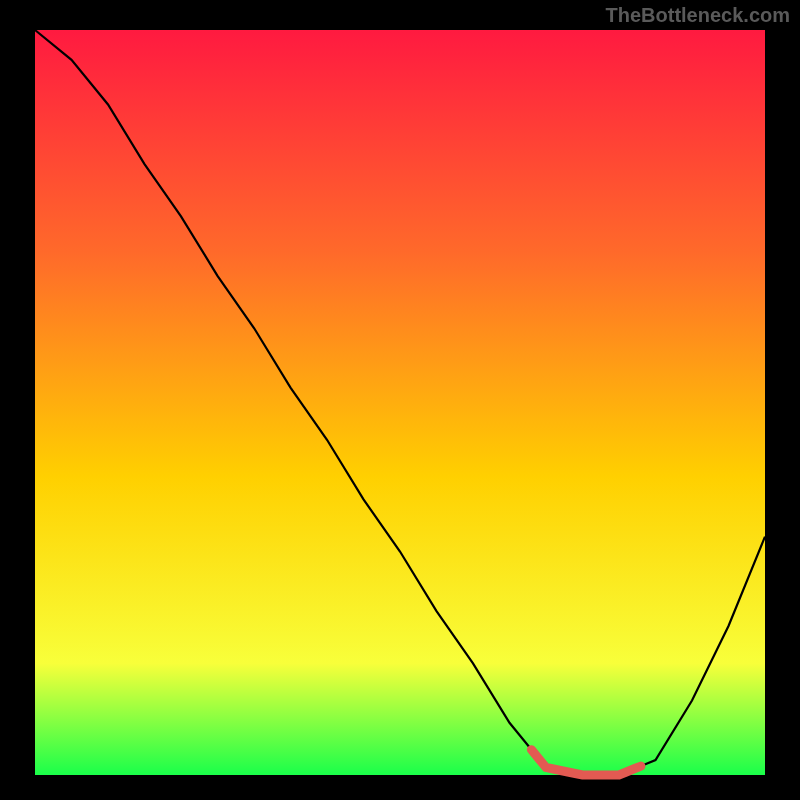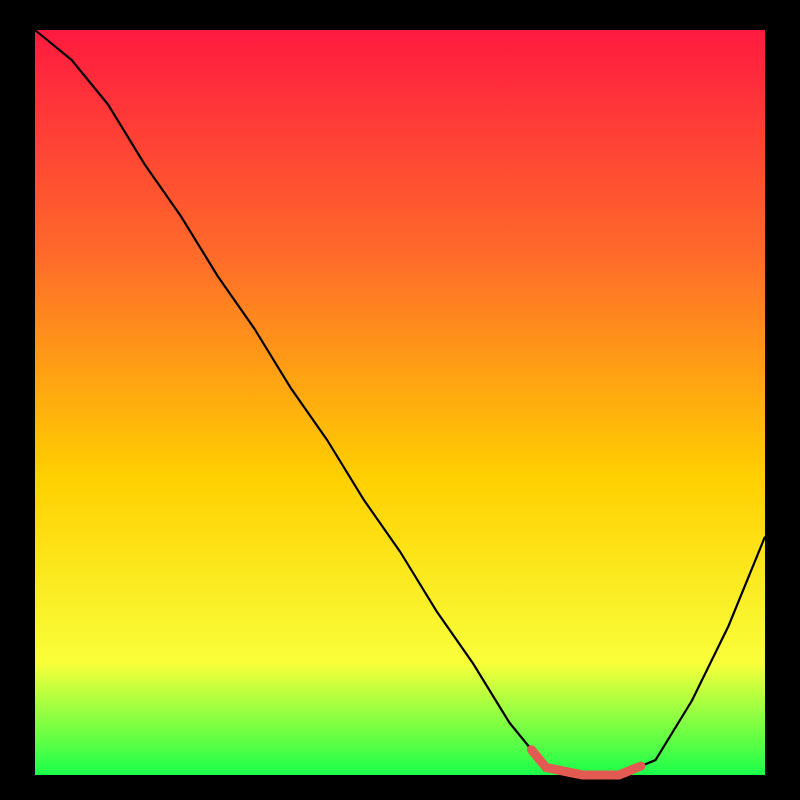--- a/index.html
+++ b/index.html
@@ -23,20 +23,21 @@
     z-index: 10;
   }
   svg {
     display: block;
   }
 </style>
 </head>
 <body>
 
 <div class="container">
+  <div class="attribution">TheBottleneck.com</div>
 
   <svg width="800" height="800" viewBox="0 0 800 800">
     <defs>
       <linearGradient id="bg-grad" x1="0" y1="0" x2="0" y2="1">
         <stop offset="0%" stop-color="#ff1a40"></stop>
         <stop offset="30%" stop-color="#ff6a2a"></stop>
         <stop offset="60%" stop-color="#ffd000"></stop>
         <stop offset="85%" stop-color="#f8ff3a"></stop>
         <stop offset="100%" stop-color="#1aff4a"></stop>
       </linearGradient>

